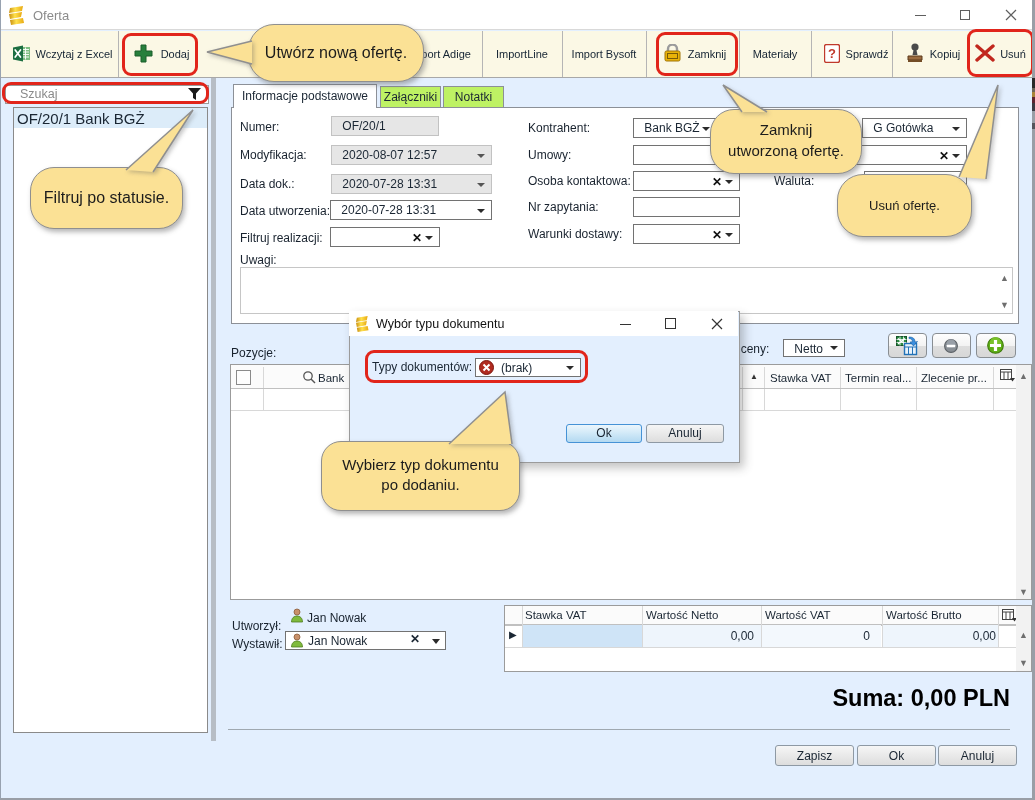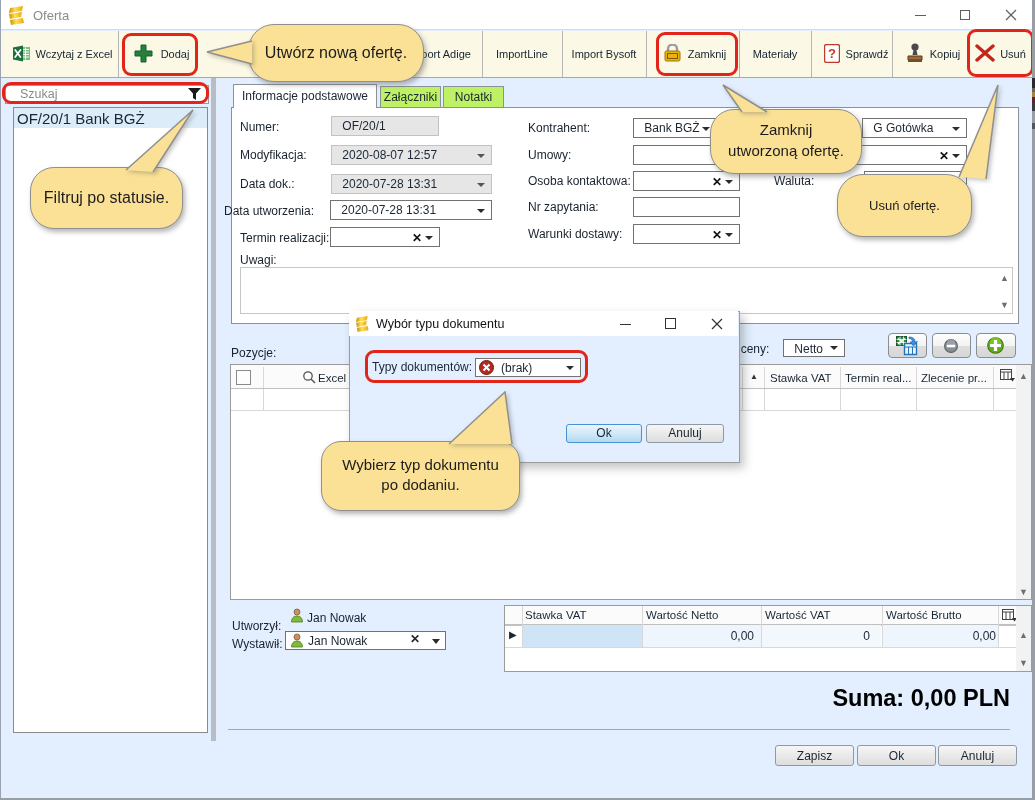--- a/index.html
+++ b/index.html
@@ -132,23 +132,23 @@
 <div class="abs tab" style="left:380px;top:86px;width:61px;height:22px;line-height:21px;">Załączniki</div>
 <div class="abs tab" style="left:443px;top:86px;width:61px;height:22px;line-height:21px;">Notatki</div>
 <div class="abs" id="tabpanel"></div>
 
 <div class="abs lbl" style="left:240px;top:120px;">Numer:</div>
 <div class="abs fld dis" style="left:331px;top:116px;width:108px;">&nbsp;OF/20/1</div>
 <div class="abs lbl" style="left:240px;top:148px;">Modyfikacja:</div>
 <div class="abs fld dis" style="left:331px;top:145px;width:161px;">&nbsp;2020-08-07 12:57<span class="arr" style="border-top-color:#555"></span></div>
 <div class="abs lbl" style="left:240px;top:177px;">Data dok.:</div>
 <div class="abs fld dis" style="left:331px;top:174px;width:161px;">&nbsp;2020-07-28 13:31<span class="arr" style="border-top-color:#555"></span></div>
-<div class="abs lbl" style="left:224px;top:204px;">Data utworzenia:</div>
+<div class="abs lbl" style="left:240px;top:204px;">Data utworzenia:</div>
 <div class="abs fld" style="left:330px;top:200px;width:162px;">&nbsp;2020-07-28 13:31<span class="arr"></span></div>
-<div class="abs lbl" style="left:240px;top:231px;">Termin realizacji:</div>
+<div class="abs lbl" style="left:240px;top:231px;">Filtruj realizacji:</div>
 <div class="abs fld" style="left:330px;top:227px;width:110px;">
     <span class="xmk">✕</span>
     <span class="arr"></span>
   </div>
 
 <div class="abs lbl" style="left:528px;top:121px;">Kontrahent:</div>
 <div class="abs fld" style="left:633px;top:118px;width:84px;">&nbsp;Bank BGŻ<span class="arr"></span></div>
 <div class="abs fld" style="left:862px;top:118px;width:105px;">&nbsp;G Gotówka<span class="arr"></span></div>
 <div class="abs lbl" style="left:528px;top:148px;">Umowy:</div>
 <div class="abs fld" style="left:633px;top:145px;width:334px;">
@@ -200,21 +200,21 @@
   <path d="M6.9 3 h3.2 v3.9 H14 v3.2 h-3.9 V14 H6.9 v-3.9 H3 V6.9 h3.9 z" fill="#fff"></path>
 </svg>
 
 <div class="abs" style="left:230px;top:364px;width:802px;height:236px;background:#fff;border:1px solid #9b9b9b;box-sizing:border-box;"></div>
 <div class="abs gridhead" style="left:231px;top:365px;width:785px;height:23px;"></div>
 <div class="abs" style="left:236px;top:370px;width:13px;height:13px;border:1px solid #8a8a8a;background:#fdfdfd;"></div>
 <svg class="abs" style="left:302px;top:370px" width="14" height="14" viewBox="0 0 14 14">
   <circle cx="6" cy="6" r="4.2" fill="none" stroke="#555" stroke-width="1.3"></circle>
   <path d="M9 9 L13 13" stroke="#555" stroke-width="1.5"></path>
 </svg>
-<div class="abs" style="left:318px;top:372px;font-size:11.5px;">Excel</div>
+<div class="abs" style="left:318px;top:372px;font-size:11.5px;">Bank</div>
 <div class="abs" style="left:750px;top:372px;font-size:8px;color:#333;">▲</div>
 <div class="abs" style="left:770px;top:372px;font-size:11.5px;">Stawka VAT</div>
 <div class="abs" style="left:845px;top:372px;font-size:11.5px;">Termin real...</div>
 <div class="abs" style="left:921px;top:372px;font-size:11.5px;">Zlecenie pr...</div>
 
 <div class="abs" style="left:263px;top:367px;width:1px;height:44px;background:#d8d8d8;"></div>
 <div class="abs" style="left:742px;top:367px;width:1px;height:44px;background:#d8d8d8;"></div>
 <div class="abs" style="left:764px;top:367px;width:1px;height:44px;background:#d8d8d8;"></div>
 <div class="abs" style="left:840px;top:367px;width:1px;height:44px;background:#d8d8d8;"></div>
 <div class="abs" style="left:916px;top:367px;width:1px;height:44px;background:#d8d8d8;"></div>

